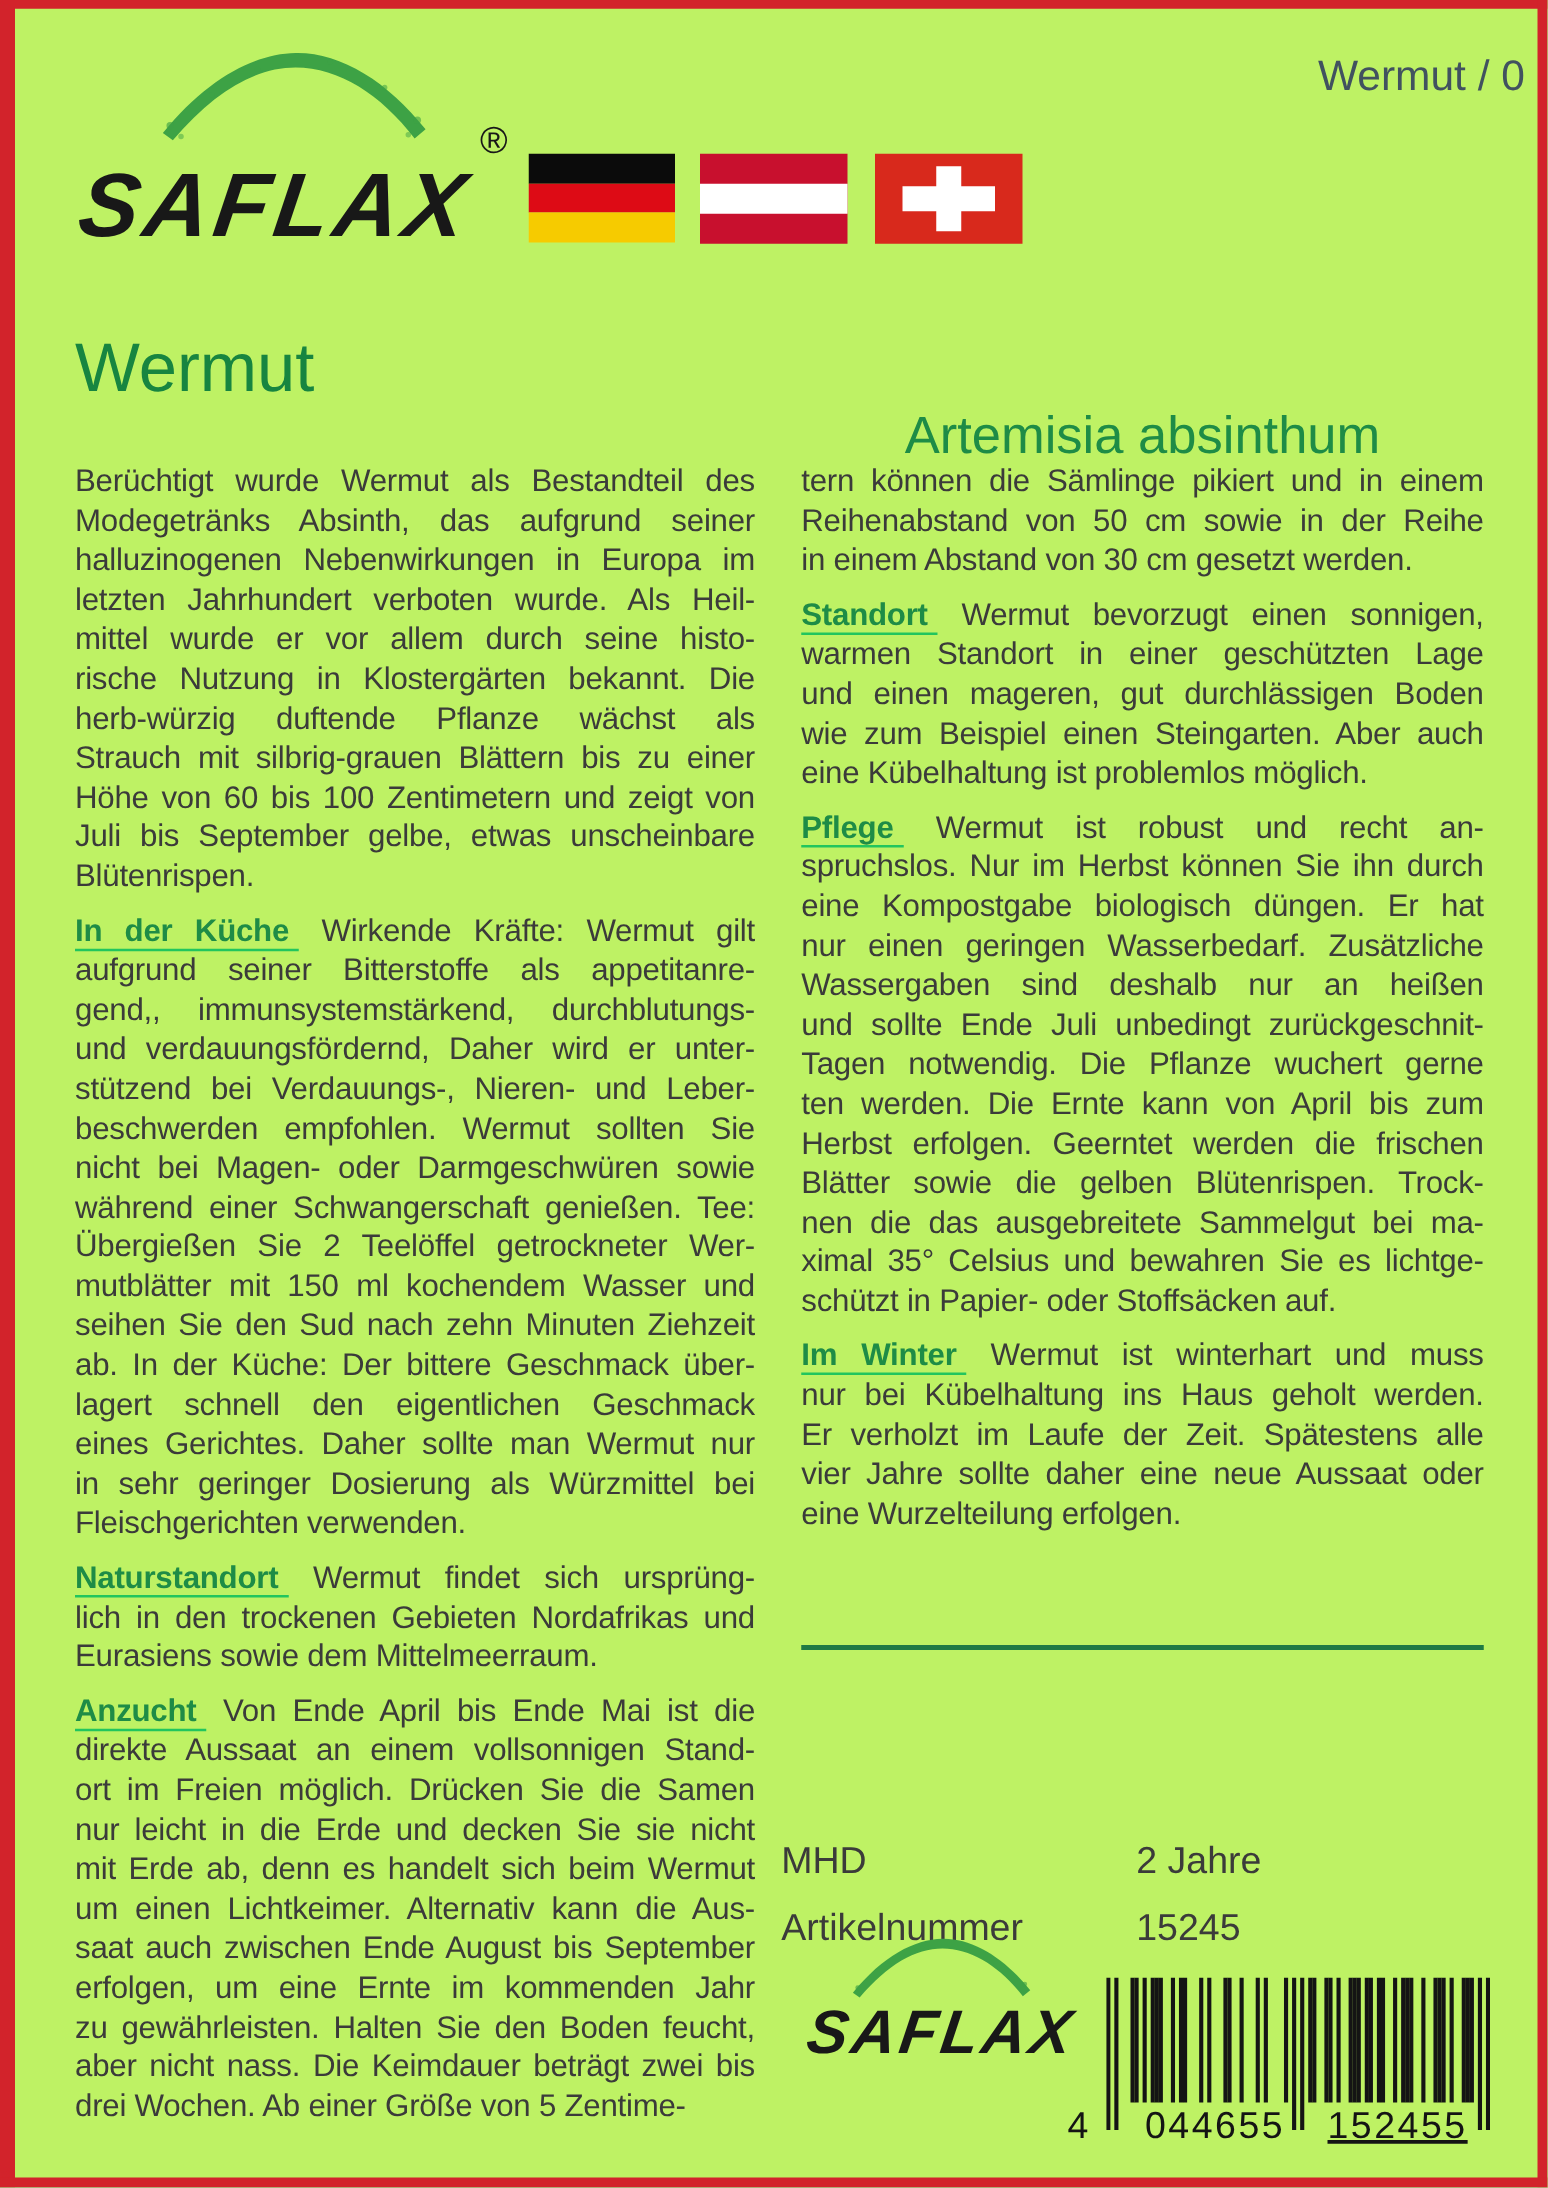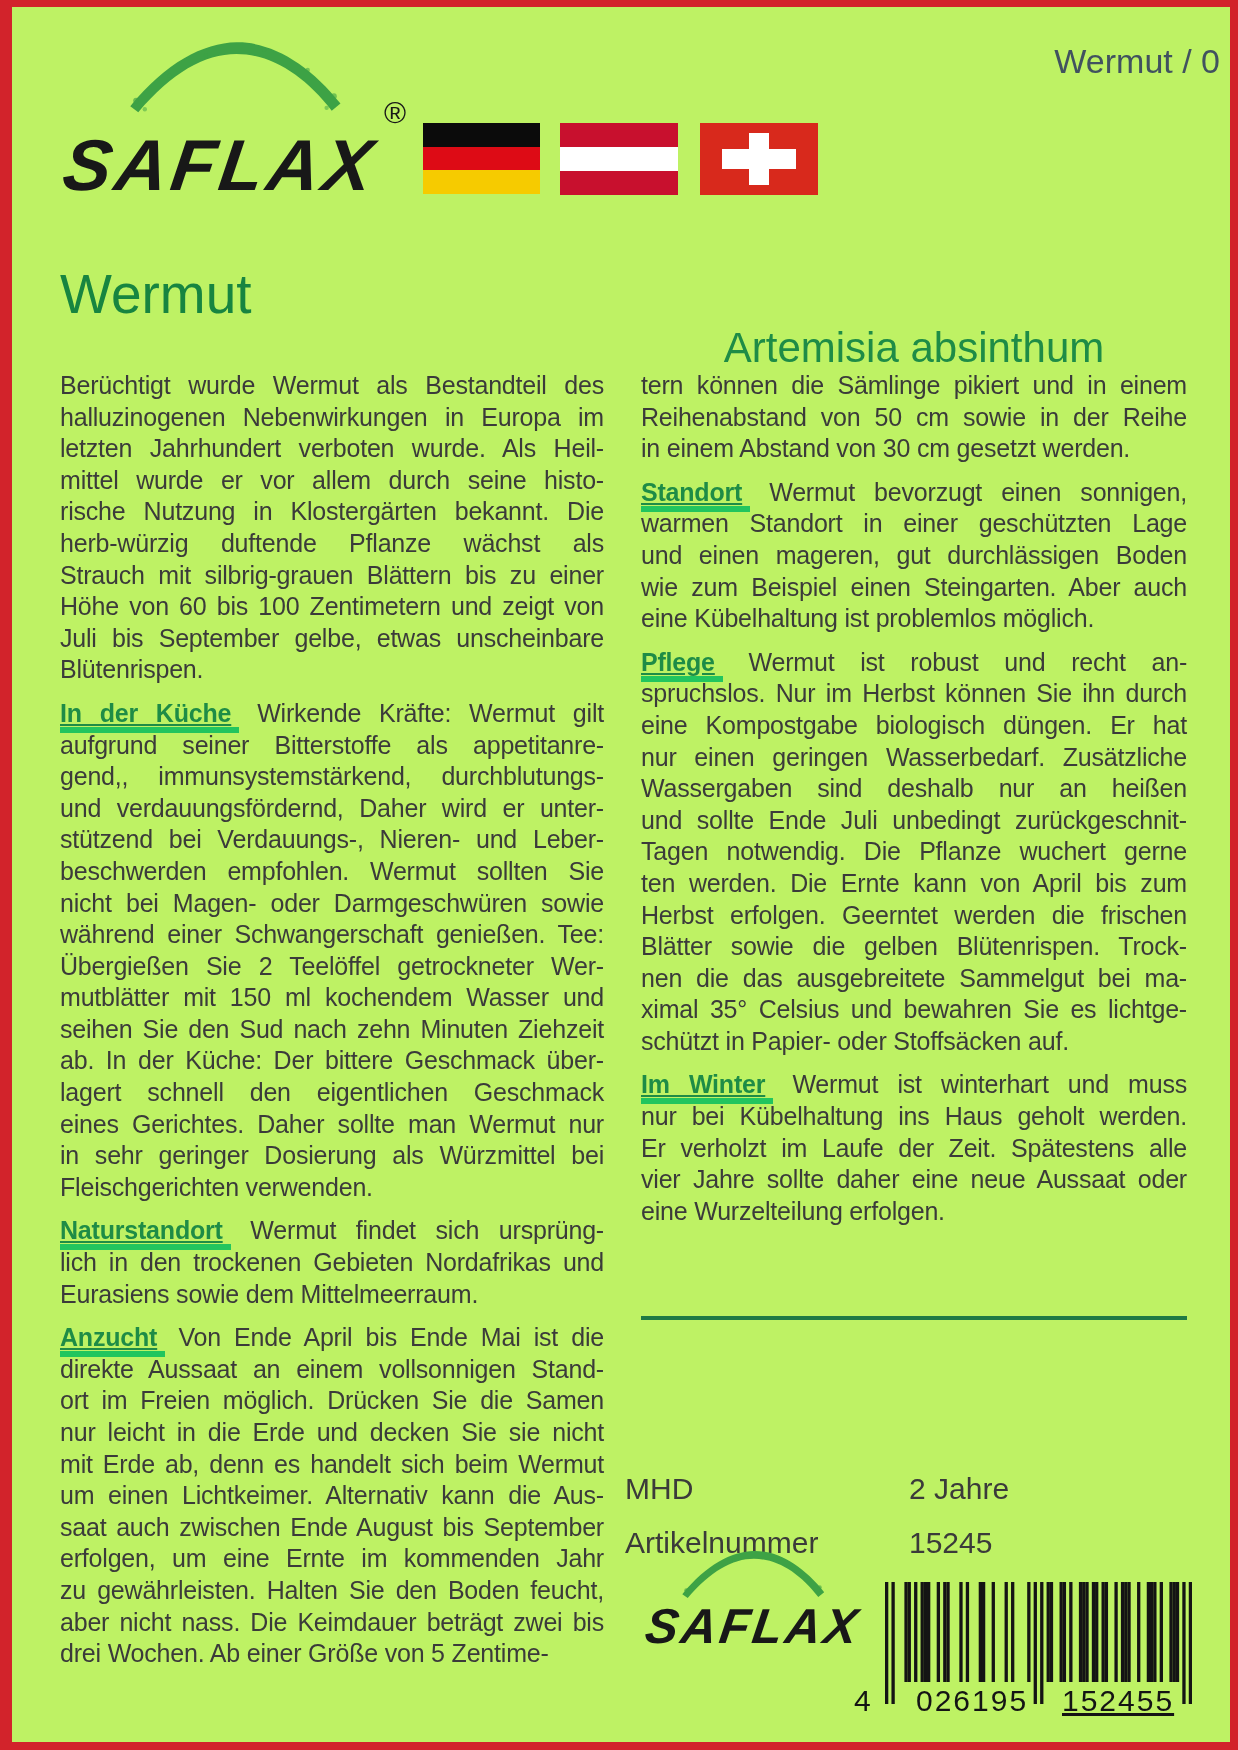--- a/index.html
+++ b/index.html
@@ -36,21 +36,21 @@
   .subtitle{position:absolute;left:641px;top:324px;width:546px;text-align:center;
             font-size:42px;color:#1e8c46;}
 
   .col{position:absolute;top:370px;font-size:25px;line-height:31.6px;color:#3b3b3a;
        letter-spacing:-0.2px;}
   .col-left{left:60px;width:544px;}
   .col-right{left:641px;width:546px;}
   .para{margin:0 0 12px 0;}
   .jline{text-align:justify;text-align-last:justify;}
   .jlast{text-align-last:left;}
-  .phead{font-weight:700;color:#1e8c46;border-bottom:6px solid #22c55e;padding-right:8px;text-decoration:underline;}
+  .phead{font-weight:700;color:#1e8c46;border-bottom:2px solid #22c55e;padding-right:8px;}
 
   .rule-green{position:absolute;left:641px;top:1316px;width:546px;height:4px;background:#1f7a44;}
 
   .details{position:absolute;left:625px;top:1472px;width:546px;font-size:30px;color:#3b3b3a;}
   .drow{position:relative;height:54px;}
   .dlabel{position:absolute;left:0;top:0;}
   .dval{position:absolute;left:284px;top:0;}
 
   .barcode-svg{position:absolute;left:885px;top:1582px;}
   .bc-num{position:absolute;top:1684px;font-size:30px;color:#141414;letter-spacing:2px;}
@@ -96,20 +96,21 @@
     <div class="cv"></div>
       <div class="ch"></div>
   </div>
 
   <div class="title">Wermut</div>
   <div class="subtitle">Artemisia absinthum</div>
 
   <div class="col col-left">
       <div class="para">
         <div class="jline">Berüchtigt wurde Wermut als Bestandteil des</div>
+        <div class="jline">Modegetränks Absinth, das aufgrund seiner</div>
         <div class="jline">halluzinogenen Nebenwirkungen in Europa im</div>
         <div class="jline">letzten Jahrhundert verboten wurde. Als Heil-</div>
         <div class="jline">mittel wurde er vor allem durch seine histo-</div>
         <div class="jline">rische Nutzung in Klostergärten bekannt. Die</div>
         <div class="jline">herb-würzig duftende Pflanze wächst als</div>
         <div class="jline">Strauch mit silbrig-grauen Blättern bis zu einer</div>
         <div class="jline">Höhe von 60 bis 100 Zentimetern und zeigt von</div>
         <div class="jline">Juli bis September gelbe, etwas unscheinbare</div>
         <div class="jline jlast">Blütenrispen.</div>
       </div>
@@ -251,16 +252,16 @@
       <rect x="264.99" y="0" width="3.30" height="100" fill="#141414"></rect>
       <rect x="268.22" y="0" width="3.30" height="100" fill="#141414"></rect>
       <rect x="274.68" y="0" width="3.30" height="100" fill="#141414"></rect>
       <rect x="284.38" y="0" width="3.30" height="100" fill="#141414"></rect>
       <rect x="287.61" y="0" width="3.30" height="100" fill="#141414"></rect>
       <rect x="290.84" y="0" width="3.30" height="100" fill="#141414"></rect>
       <rect x="297.31" y="0" width="3.30" height="122" fill="#141414"></rect>
       <rect x="303.77" y="0" width="3.30" height="122" fill="#141414"></rect>
     </svg>
   <span class="bc-num bc-prefix">4</span>
-  <span class="bc-num bc-g1">026195</span>
+  <span class="bc-num bc-g1">044655</span>
   <span class="bc-num bc-g2">152455</span>
 
 </div>
 
 </body></html>

